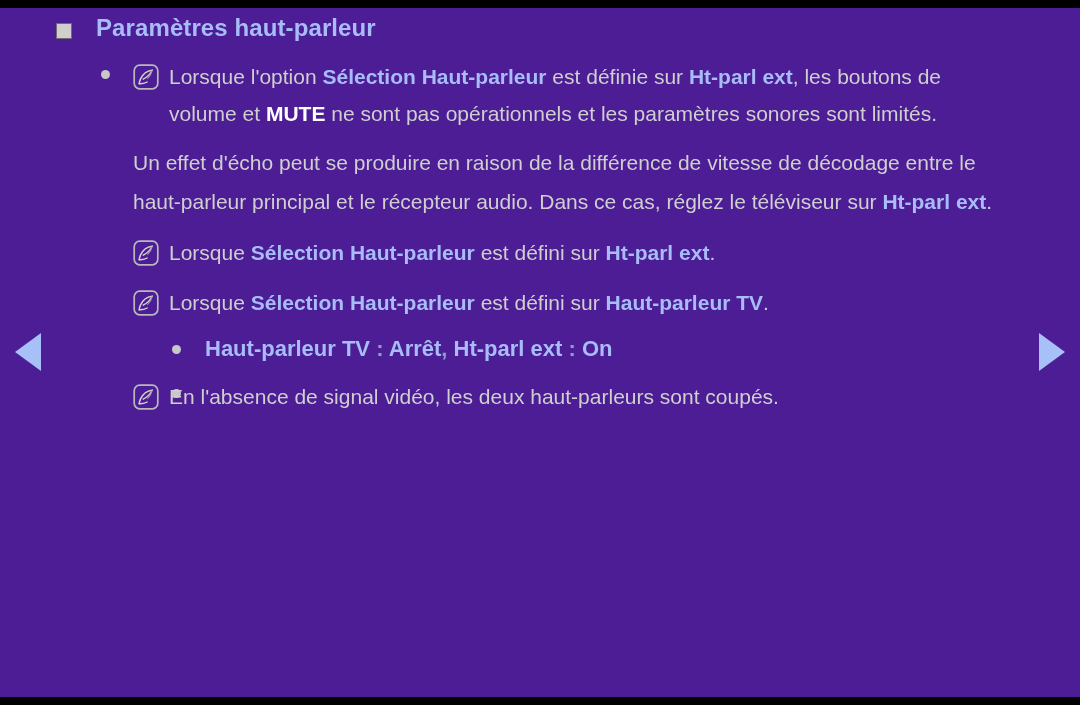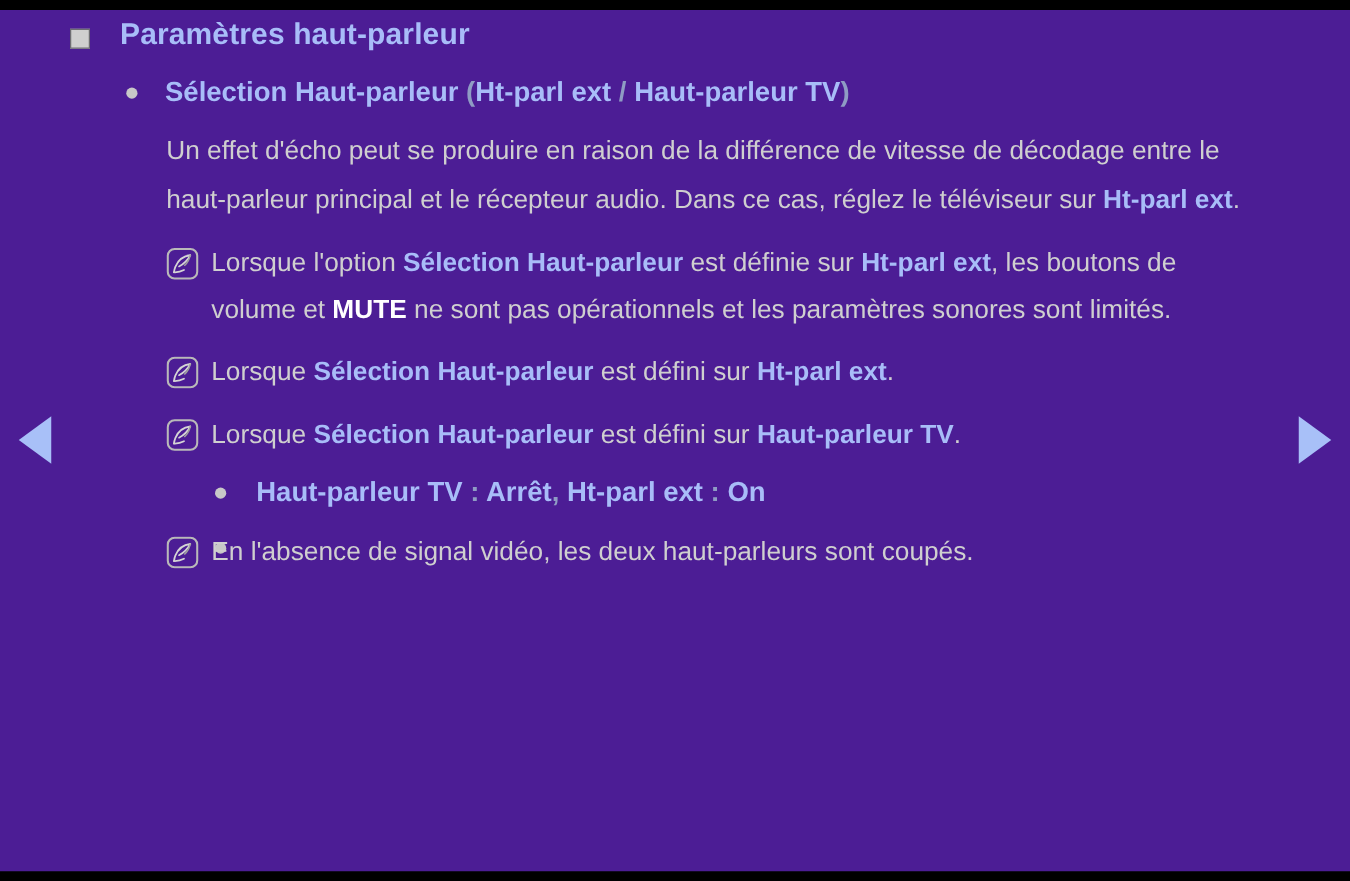--- a/index.html
+++ b/index.html
@@ -207,44 +207,41 @@
 
   <div id="content">
 
     <div class="row title-row">
       <span class="square-bullet"></span>
       <span class="title-text">Paramètres haut-parleur</span>
     </div>
 
     <div class="row bullet-row">
       <span class="dot-bullet"></span>
-      <span class="bullet-text">
-        <span class="hl">Sélection Haut-parleur</span><span class="hl-dim"> (</span><span class="hl">Ht-parl ext</span><span class="hl-dim"> / </span><span class="hl">Haut-parleur TV</span><span class="hl-dim">)</span>
-      </span>
-    </div>
-
-    <div class="row para">
-      <span class="gry">Un effet d'écho peut se produire en raison de la différence de vitesse de décodage entre le haut-parleur principal et le récepteur audio. Dans ce cas, réglez le téléviseur sur </span><span class="hl">Ht-parl ext</span><span class="gry">.</span>
     </div>
 
     <div class="row note-row">
       <span class="note-icon">
         <svg viewBox="0 0 26 26" width="26" height="26" aria-hidden="true">
           <rect x="1.2" y="1.2" width="23.6" height="23.6" rx="5.5" ry="5.5" fill="none" stroke="#b9b9b9" stroke-width="1.7"></rect>
           <path d="M19.2 6.2 C13.6 6.8 9.4 10.4 7.3 15.4 C6.6 17.1 6.3 18.6 6.2 19.8" fill="none" stroke="#d5d5d5" stroke-width="1.5" stroke-linecap="round"></path>
           <path d="M19.2 6.2 C17.2 10.0 14.0 13.2 10.2 15.2" fill="none" stroke="#d5d5d5" stroke-width="1.3" stroke-linecap="round"></path>
           <path d="M19.2 6.2 C18.6 9.4 17.0 12.2 14.7 14.3" fill="none" stroke="#9e9e9e" stroke-width="1.1" stroke-linecap="round"></path>
           <path d="M6.3 19.8 C9.0 19.9 11.8 19.3 14.2 18.0" fill="none" stroke="#d5d5d5" stroke-width="1.4" stroke-linecap="round"></path>
         </svg>
       </span>
       <span class="note-body">
         <span class="gry">Lorsque l'option </span><span class="hl">Sélection Haut-parleur</span><span class="gry"> est définie sur </span><span class="hl">Ht-parl ext</span><span class="gry">, les boutons de volume et </span><span class="wht">MUTE</span><span class="gry"> ne sont pas opérationnels et les paramètres sonores sont limités.</span>
       </span>
     </div>
 
+    <div class="row para">
+      <span class="gry">Un effet d'écho peut se produire en raison de la différence de vitesse de décodage entre le haut-parleur principal et le récepteur audio. Dans ce cas, réglez le téléviseur sur </span><span class="hl">Ht-parl ext</span><span class="gry">.</span>
+    </div>
+
     <div class="row note-row">
       <span class="note-icon">
         <svg viewBox="0 0 26 26" width="26" height="26" aria-hidden="true">
           <rect x="1.2" y="1.2" width="23.6" height="23.6" rx="5.5" ry="5.5" fill="none" stroke="#b9b9b9" stroke-width="1.7"></rect>
           <path d="M19.2 6.2 C13.6 6.8 9.4 10.4 7.3 15.4 C6.6 17.1 6.3 18.6 6.2 19.8" fill="none" stroke="#d5d5d5" stroke-width="1.5" stroke-linecap="round"></path>
           <path d="M19.2 6.2 C17.2 10.0 14.0 13.2 10.2 15.2" fill="none" stroke="#d5d5d5" stroke-width="1.3" stroke-linecap="round"></path>
           <path d="M19.2 6.2 C18.6 9.4 17.0 12.2 14.7 14.3" fill="none" stroke="#9e9e9e" stroke-width="1.1" stroke-linecap="round"></path>
           <path d="M6.3 19.8 C9.0 19.9 11.8 19.3 14.2 18.0" fill="none" stroke="#d5d5d5" stroke-width="1.4" stroke-linecap="round"></path>
         </svg>
       </span>

